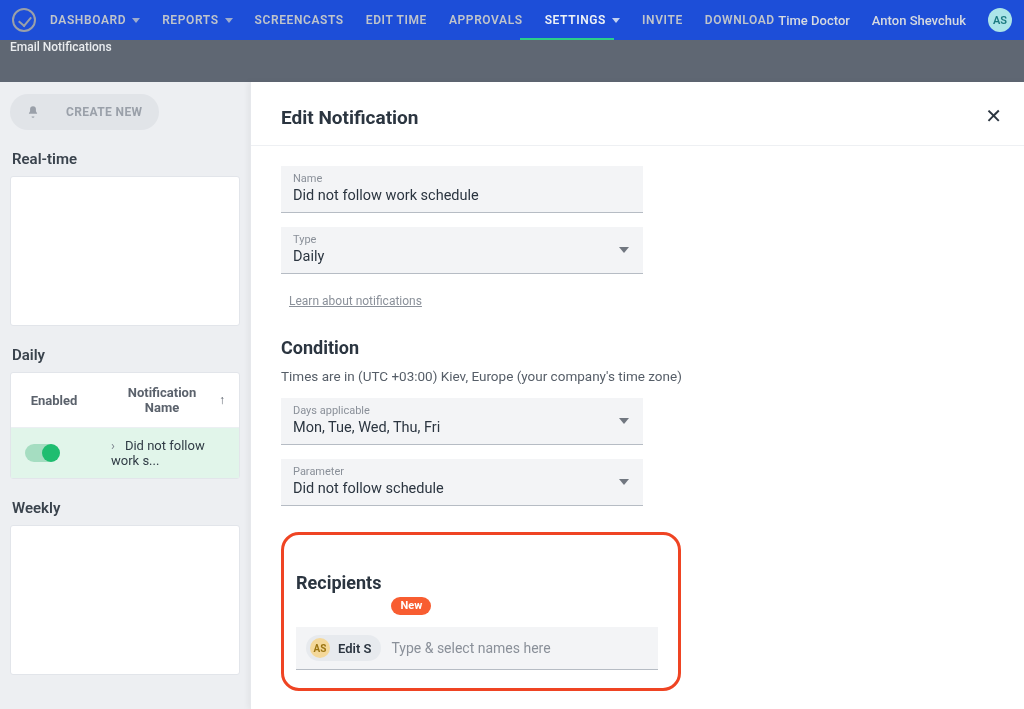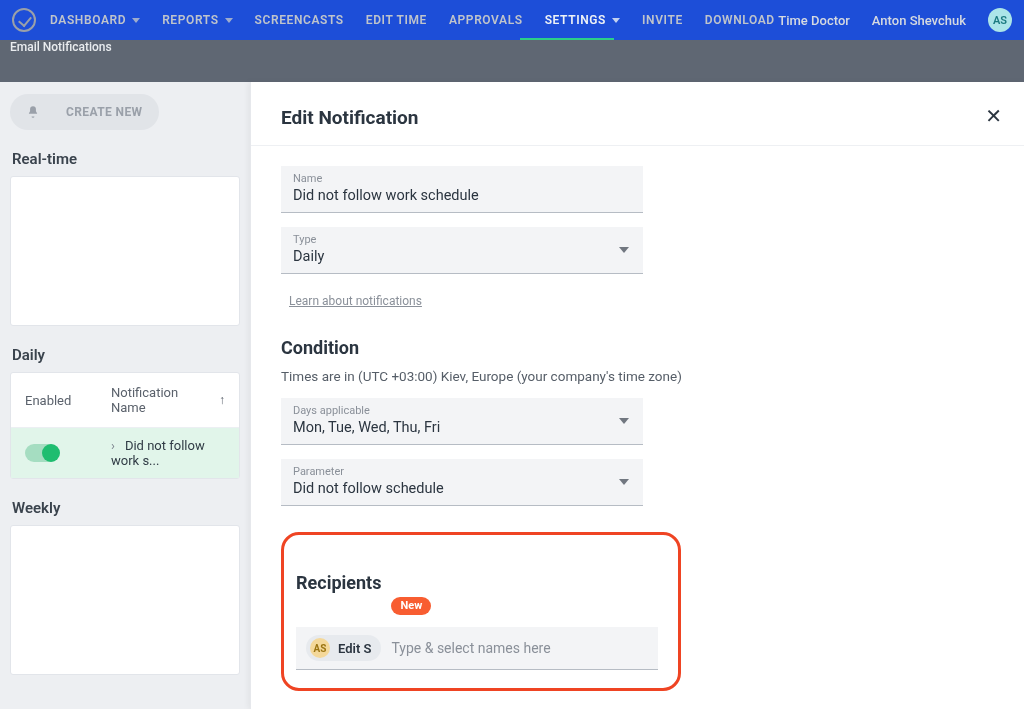--- a/index.html
+++ b/index.html
@@ -28,21 +28,21 @@
   .create-btn { background:#e1e4e8; color:#9aa0a9; border-radius:20px; height:36px; padding:0 16px; display:inline-flex; align-items:center; gap:26px; font-weight:700; font-size:12px; letter-spacing:.4px; cursor:not-allowed; }
   .bell-icon { width:14px; height:14px; position:relative; }
   .bell-icon svg { width:14px; height:14px; fill:#9aa0a9; }
 
   .section-title { font-size:15px; font-weight:600; color:#3a434d; margin: 20px 0 8px 2px; }
   .panel { background:#fff; border:1px solid #e2e5ea; border-radius:3px; }
   .panel.empty { height: 150px; }
   .panel.weekly-empty { height: 150px; }
 
   table.list { width:100%; border-collapse: collapse; font-size:13px; }
-  table.list th { text-align:left; padding:12px 14px; color:#5b626c; font-weight:400; border-bottom:1px solid #eceff3; }
+  table.list th { text-align:center; padding:12px 14px; color:#5b626c; font-weight:700; border-bottom:1px solid #eceff3; }
   table.list td { padding:10px 14px; }
   .row-active { background:#e1f5ea; }
   .toggle { width:34px; height:18px; border-radius:10px; background:#a5ddc1; position:relative; }
   .toggle::after { content:""; position:absolute; width:18px; height:18px; border-radius:50%; background:#1fbd70; right:-1px; top:0; }
   .sort-arrow { margin-left:6px; font-size:12px; }
   .expand-caret { color:#7c848e; margin-right:10px; }
 
   
   .drawer { flex:1; background:#fff; border-left:1px solid #e6e8ec; padding: 24px 30px 30px 30px; overflow:auto; box-shadow: -2px 0 6px rgba(0,0,0,.05); position:relative; }
   .drawer h2 { font-size:19px; font-weight:700; color:#2b3540; margin-bottom: 16px; }

